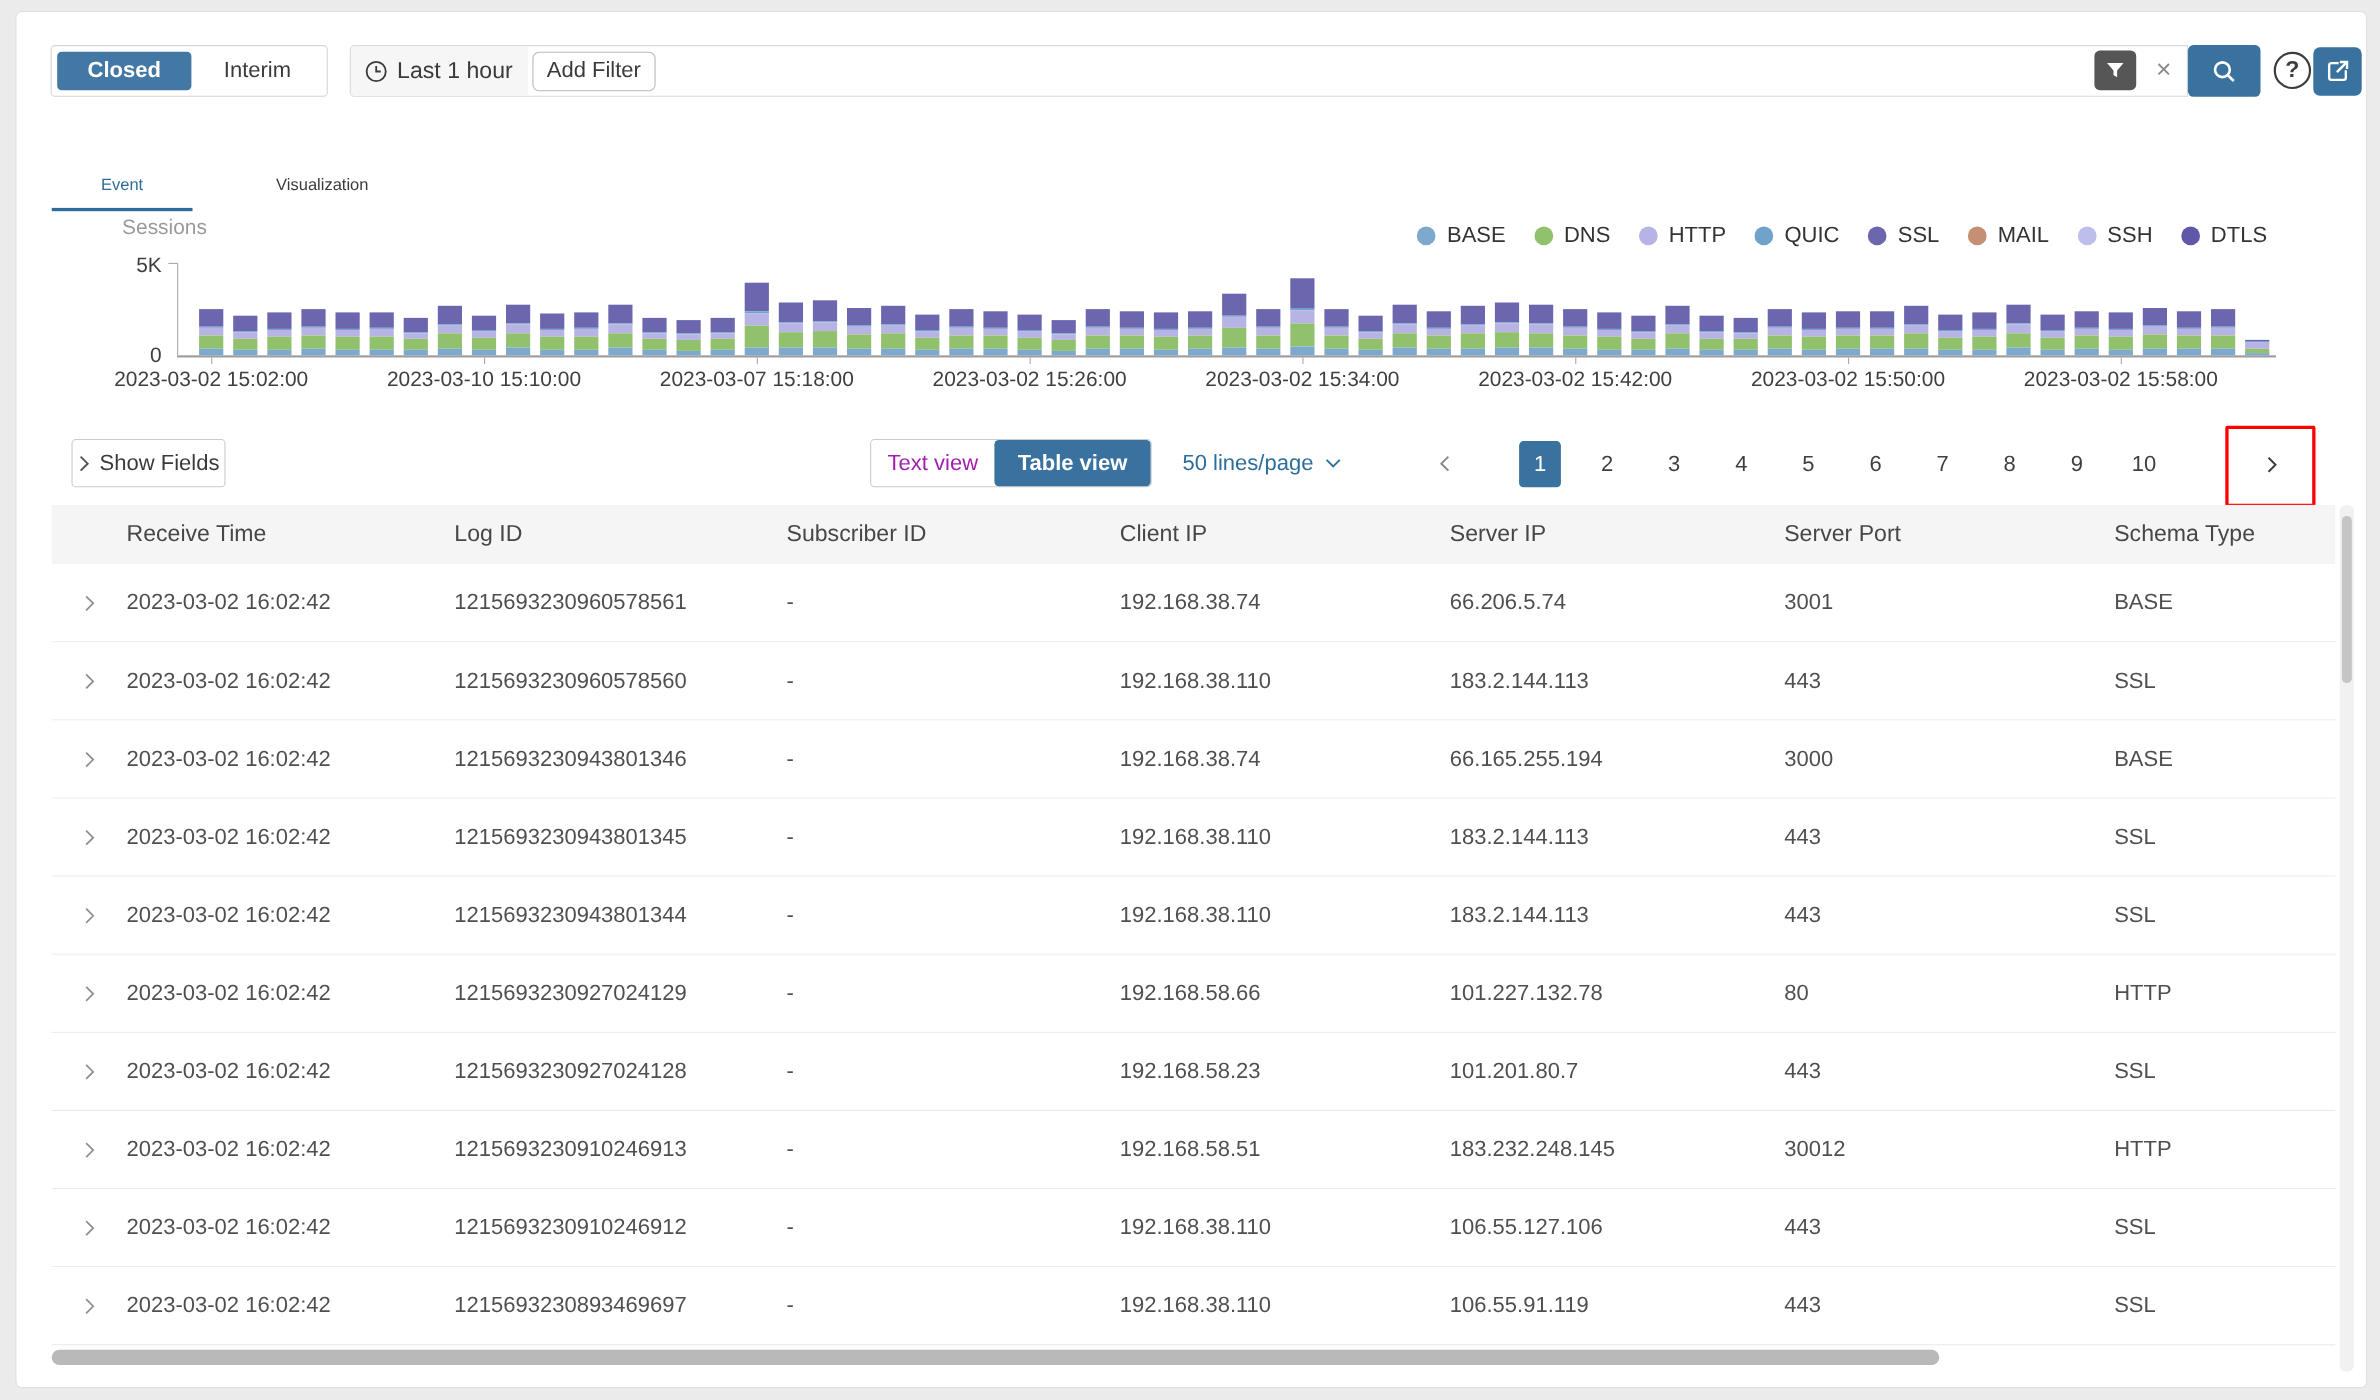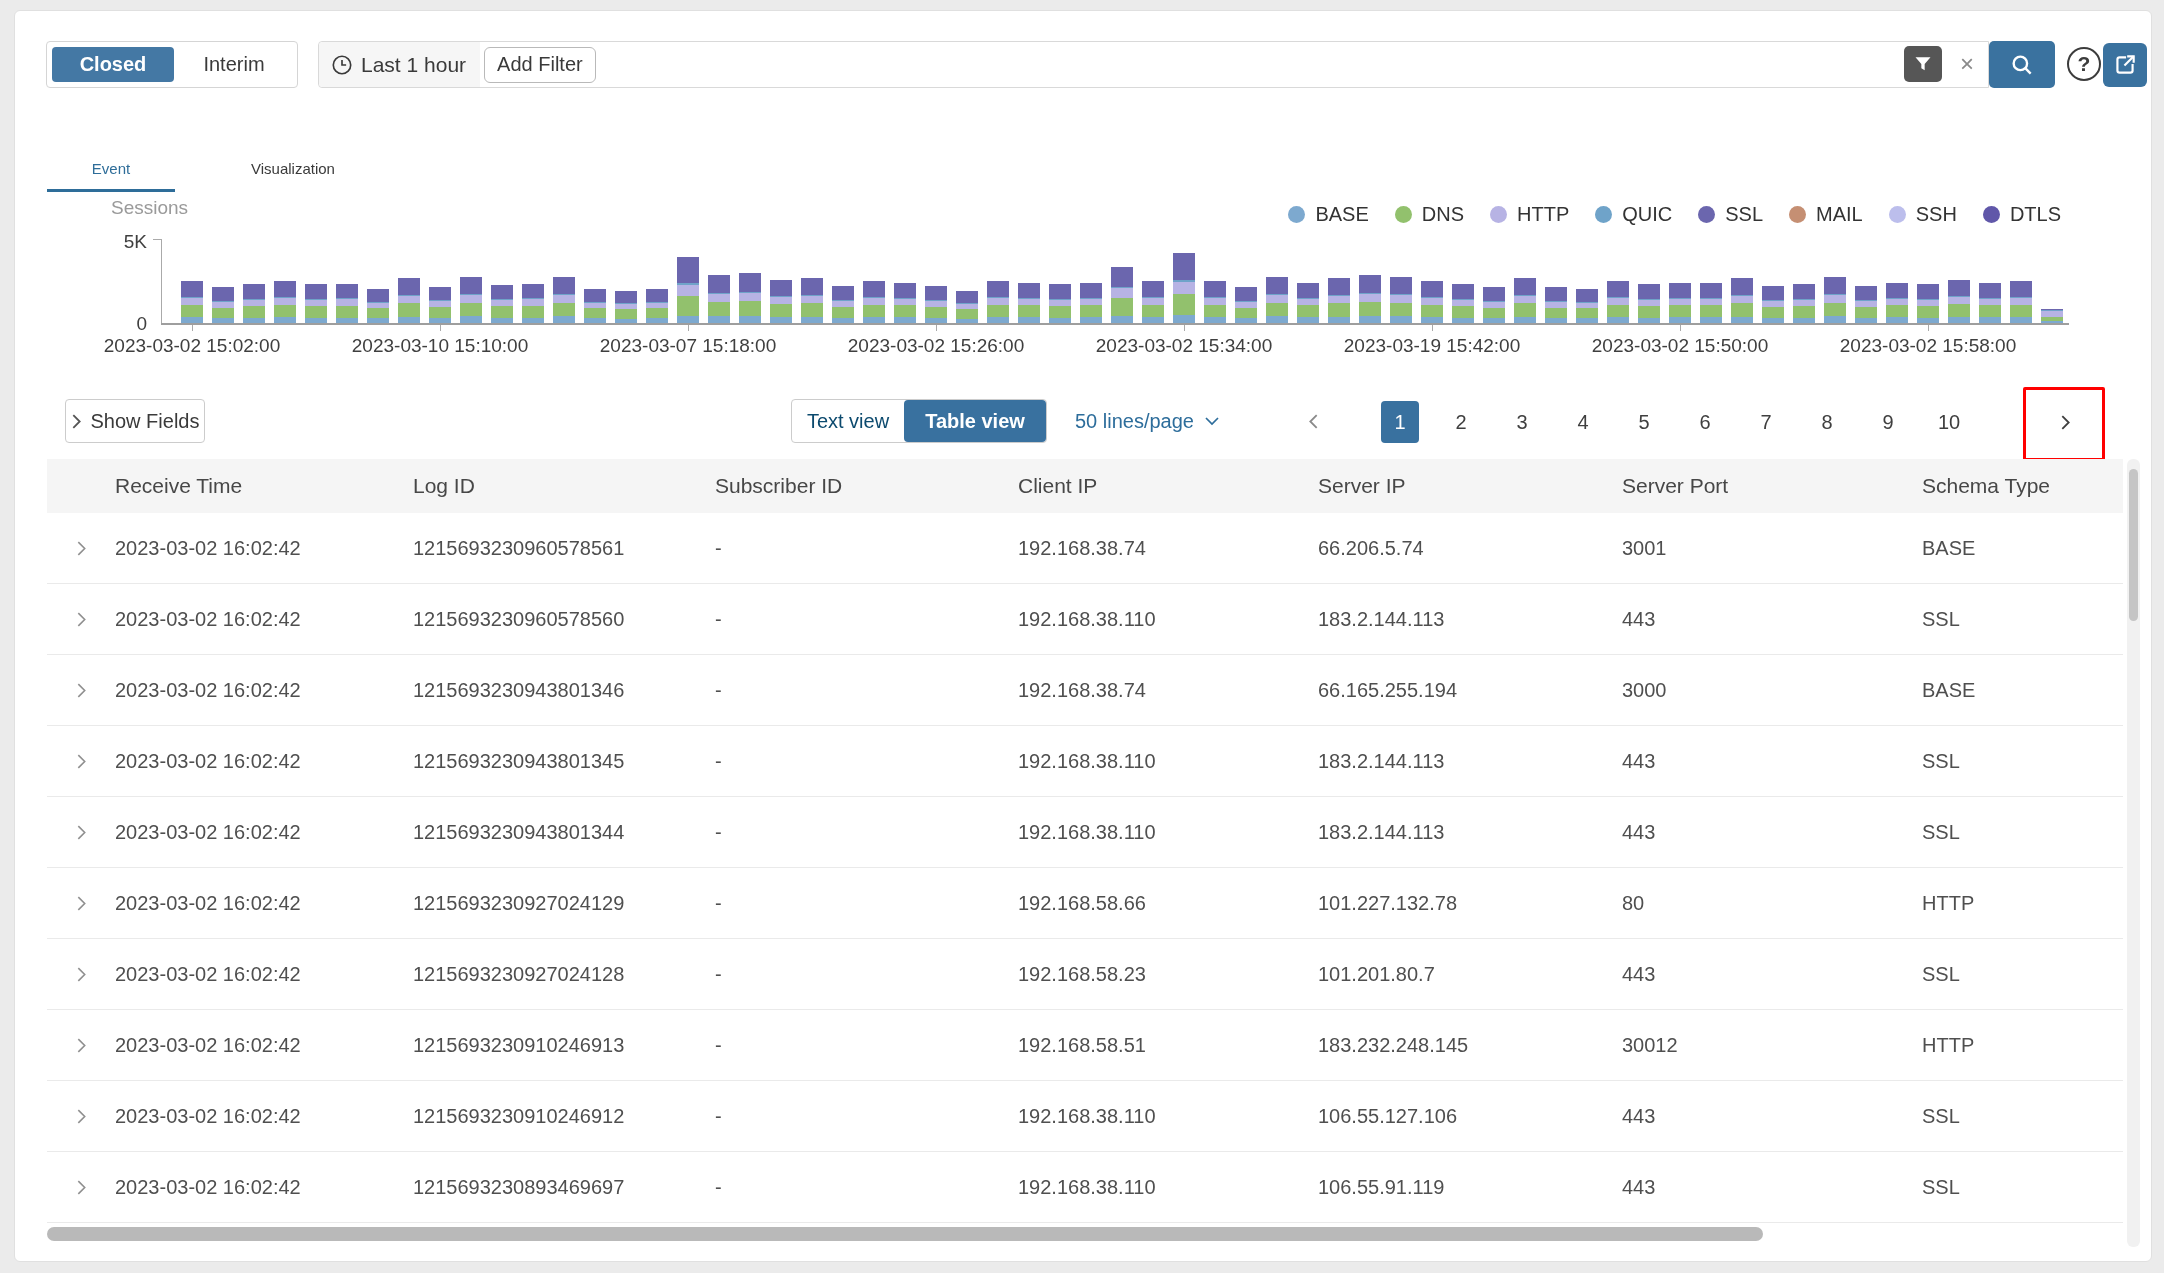--- a/index.html
+++ b/index.html
@@ -40,21 +40,21 @@
   .axis-x{left:146px;top:312px;width:1908px;height:2px;background:#9e9e9e;}
   .bars{left:166px;top:232px;height:80px;display:flex;align-items:flex-end;}
   .bar{width:22px;margin-right:9px;display:flex;flex-direction:column;justify-content:flex-end;cursor:pointer;}
   .x-tick-mark{top:314px;width:1px;height:6px;background:#aaa;}
   .x-tick-label{top:324px;font-size:19px;color:#3f3f3f;transform:translateX(-50%);white-space:nowrap;}
 
   
   .show-fields{left:50px;top:388px;width:140px;height:44px;border:1px solid #ccc;border-radius:4px;display:flex;align-items:center;justify-content:center;gap:9px;font-size:20px;color:#3a3a3a;cursor:pointer;background:#fff;box-sizing:border-box;}
   .view-toggle{left:776px;top:388px;width:256px;height:44px;border:1px solid #ccc;border-radius:4px;display:flex;align-items:center;box-sizing:border-box;background:#fff;}
   .view-opt{height:100%;display:flex;align-items:center;justify-content:center;font-size:20px;cursor:pointer;}
-  .view-opt.plain{width:112px;color:#0c4a6e;}
+  .view-opt.plain{width:112px;color:#a21caf;}
   .view-opt.sel{width:142px;background:#39719f;color:#fff;font-weight:bold;border-radius:4px;}
   .page-size{left:1060px;top:388px;height:44px;display:flex;align-items:center;gap:10px;font-size:20px;color:#2d6d9b;cursor:pointer;}
   .prev-arrow{left:1278px;top:388px;width:40px;height:44px;display:flex;align-items:center;justify-content:center;cursor:pointer;}
   .pages{left:1366px;top:390px;display:flex;gap:23px;}
   .page-btn{min-width:38px;height:42px;display:flex;align-items:center;justify-content:center;font-size:20px;color:#3f3f3f;border-radius:4px;cursor:pointer;}
   .page-btn.active{background:#39719f;color:#fff;}
   .next-arrow{left:2030px;top:390px;width:40px;height:42px;display:flex;align-items:center;justify-content:center;cursor:pointer;}
   .annotation-box{left:2008px;top:376px;width:76px;height:68px;border:3px solid #ff0000;border-radius:2px;pointer-events:none;}
 
   
@@ -601,21 +601,21 @@
         <div class="abs x-tick-label" style="left: 177px;">2023-03-02 15:02:00</div>
         <div class="abs x-tick-mark" style="left: 425px;"></div>
         <div class="abs x-tick-label" style="left: 425px;">2023-03-10 15:10:00</div>
         <div class="abs x-tick-mark" style="left: 673px;"></div>
         <div class="abs x-tick-label" style="left: 673px;">2023-03-07 15:18:00</div>
         <div class="abs x-tick-mark" style="left: 921px;"></div>
         <div class="abs x-tick-label" style="left: 921px;">2023-03-02 15:26:00</div>
         <div class="abs x-tick-mark" style="left: 1169px;"></div>
         <div class="abs x-tick-label" style="left: 1169px;">2023-03-02 15:34:00</div>
         <div class="abs x-tick-mark" style="left: 1417px;"></div>
-        <div class="abs x-tick-label" style="left: 1417px;">2023-03-19 15:42:00</div>
+        <div class="abs x-tick-label" style="left: 1417px;">2023-03-02 15:42:00</div>
         <div class="abs x-tick-mark" style="left: 1665px;"></div>
         <div class="abs x-tick-label" style="left: 1665px;">2023-03-02 15:50:00</div>
         <div class="abs x-tick-mark" style="left: 1913px;"></div>
         <div class="abs x-tick-label" style="left: 1913px;">2023-03-02 15:58:00</div>
       </div>
 
   <div class="abs show-fields">
     <span style="display:flex;">
       <svg width="11" height="17" viewBox="0 0 10 16">
             <path d="M2 2 L8 8 L2 14" stroke="#555" stroke-width="1.7" fill="none"></path>

